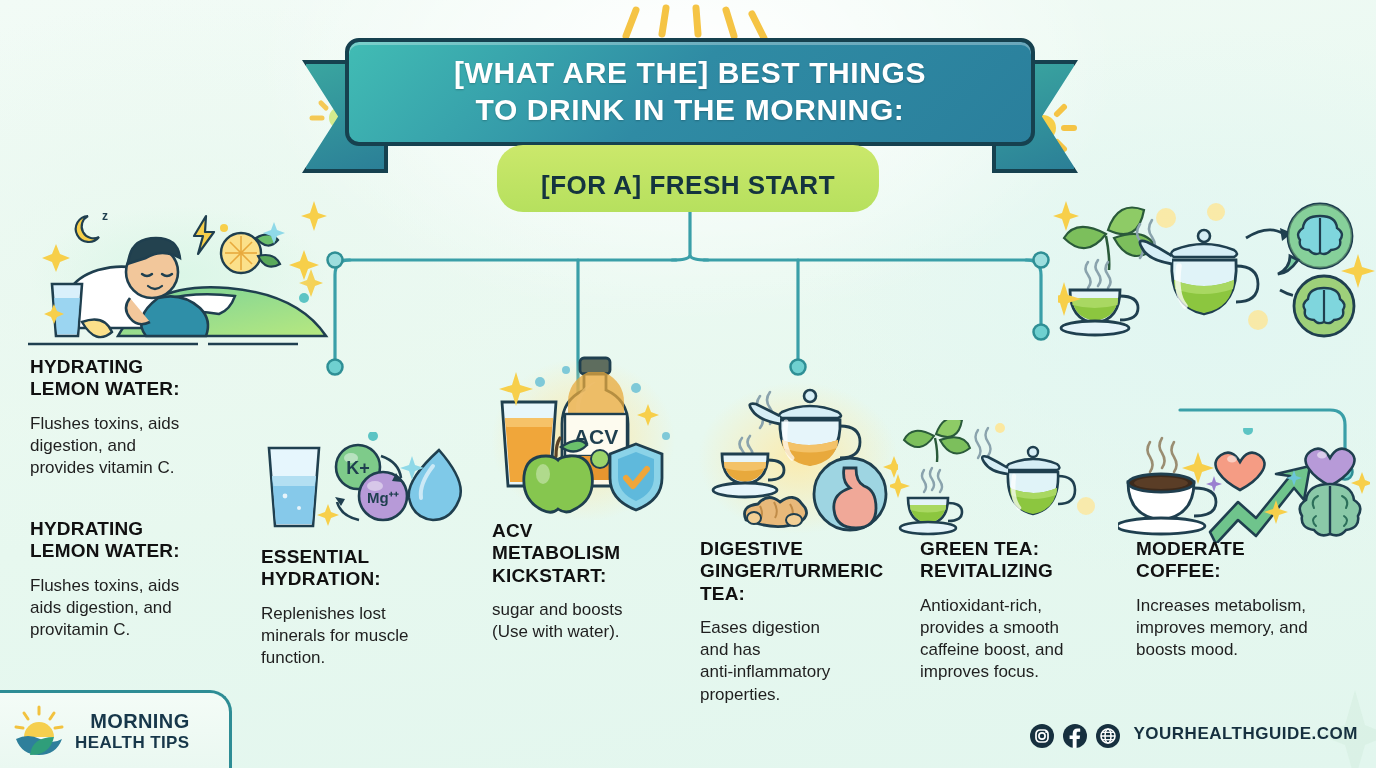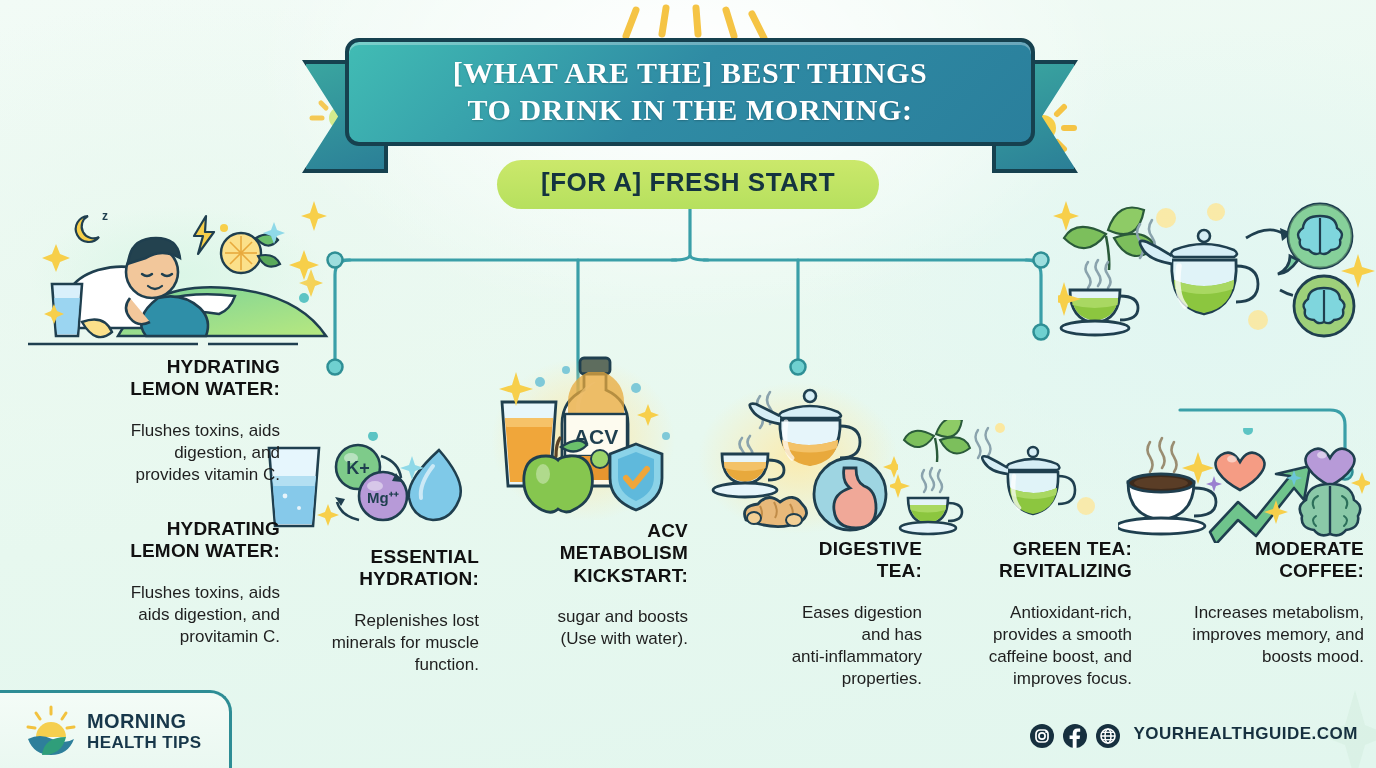--- a/index.html
+++ b/index.html
@@ -27,21 +27,20 @@
   
   .spark { position: absolute; pointer-events: none; }
 
   
   .ribbon-wrap {
     position: absolute;
     left: 345px;
     top: 38px;
     width: 690px;
     height: 130px;
-    font-family: Liberation Serif, serif;
   }
   .ribbon-tail {
     position: absolute;
     top: 22px;
     width: 78px;
     height: 105px;
     background: linear-gradient(160deg, #3aa6a0 0%, #2b7f97 100%);
     border: 4px solid #16414f;
   }
   .ribbon-tail.left {
@@ -74,79 +73,80 @@
     font-weight: bold;
     letter-spacing: .6px;
     line-height: 1.22;
     text-align: center;
     text-shadow: 0 1px 2px rgba(0,0,0,.22);
   }
   .sub-pill {
     position: absolute;
     left: 50%;
     transform: translateX(-50%);
-    top: 160px;
+    top: 145px;
     background: linear-gradient(180deg, #cbe86b 0%, #b6e05e 100%);
     color: #14343f;
     font-size: 26px;
     font-weight: bold;
     letter-spacing: .5px;
-    padding: 7px 44px 11px;
+    padding: 25px 44px 11px;
     border-radius: 26px;
     z-index: 4;
     white-space: nowrap;
   }
 
   
   #connectors {
     position: absolute;
     left: 0; top: 0;
     width: 1376px; height: 768px;
     pointer-events: none;
   }
 
   
   .illus { position: absolute; }
 
   
   .card {
     position: absolute;
-    text-align: right;
+    text-align: left;
     color: #1c1c1c;
   }
   .card-title {
     font-size: 19px;
     font-weight: bold;
     line-height: 1.18;
     letter-spacing: .2px;
     color: #111111;
   }
   .card-desc {
     font-size: 17px;
     line-height: 1.30;
     color: #1f1f1f;
-    margin-top: 19px;
+    margin-top: 12px;
   }
 
   
   .footer-badge {
     position: absolute;
     left: 0;
     bottom: 0;
     width: 232px;
     height: 78px;
     background: linear-gradient(180deg, #f4fcf7 0%, #eaf8f1 100%);
     border-top: 3px solid #2e8d95;
     border-right: 3px solid #2e8d95;
     border-top-right-radius: 22px;
     display: flex;
     align-items: center;
     gap: 9px;
-    padding-left: 24px;
+    padding-left: 12px;
     box-sizing: border-box;
+    text-align: right;
   }
   .brand-text { display: flex; flex-direction: column; line-height: 1.0; }
   .brand-l1 {
     font-size: 20px; font-weight: bold; color: #17374a; letter-spacing: .4px;
   }
   .brand-l2 {
     font-size: 17px; font-weight: bold; color: #17374a; letter-spacing: .4px; margin-top: 3px;
   }
   .social-row {
     position: absolute;
@@ -606,20 +606,21 @@
     </div>
     <div class="card-desc">
       <div>sugar and boosts</div>
       <div>(Use with water).</div>
     </div>
   </div>
 
   <div class="card" style="left:700px;top:538px;width:222px;">
     <div class="card-title">
       <div>DIGESTIVE</div>
+      <div>GINGER/TURMERIC</div>
       <div>TEA:</div>
     </div>
     <div class="card-desc">
       <div>Eases digestion</div>
       <div>and has</div>
       <div>anti-inflammatory</div>
       <div>properties.</div>
     </div>
   </div>
 

